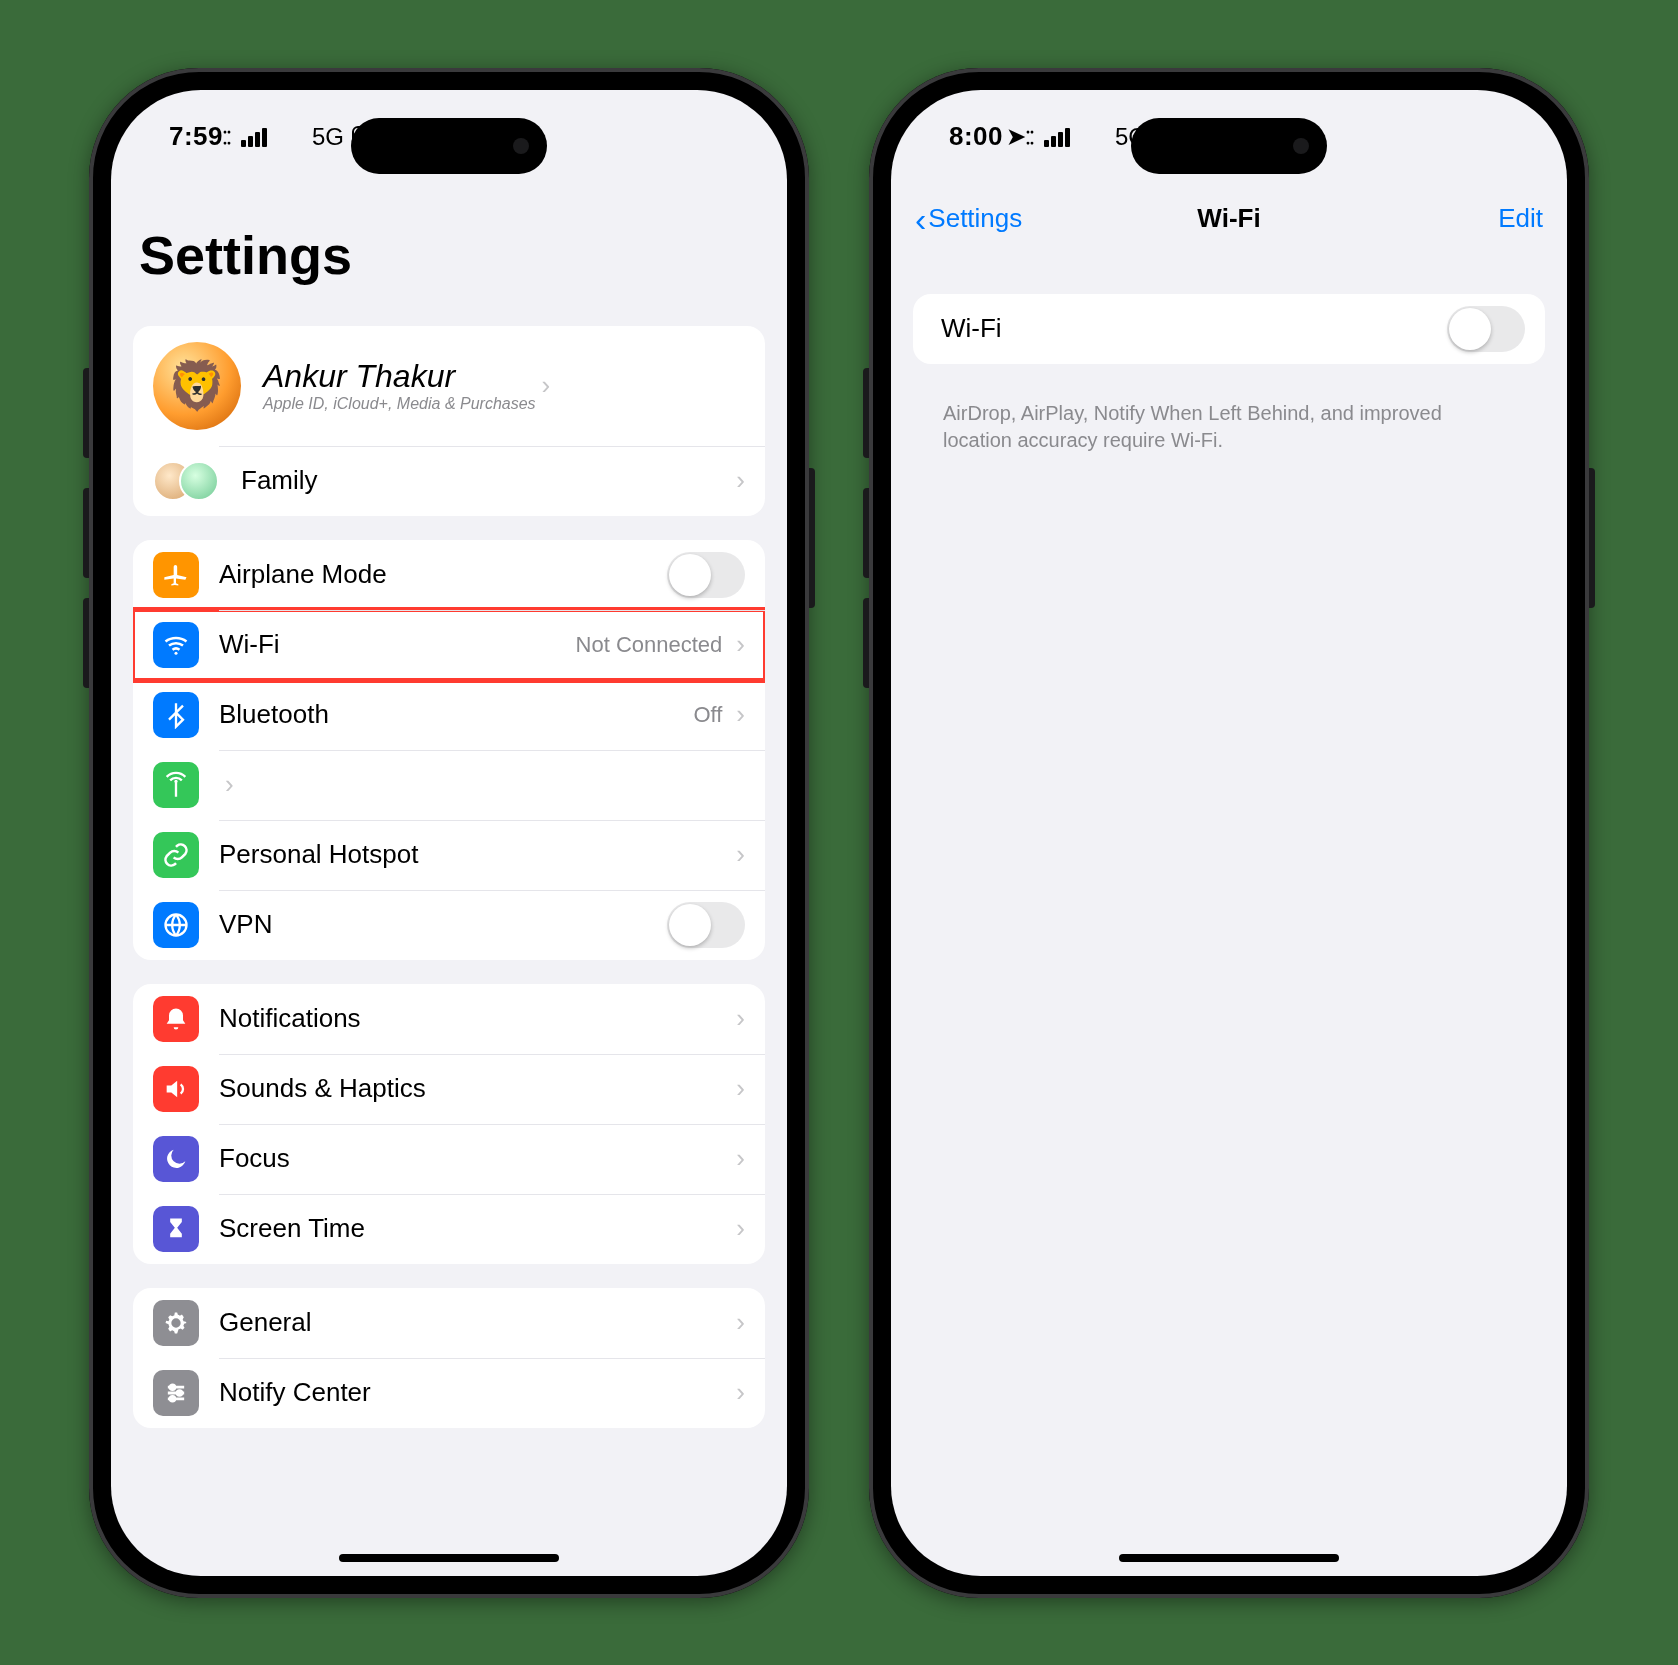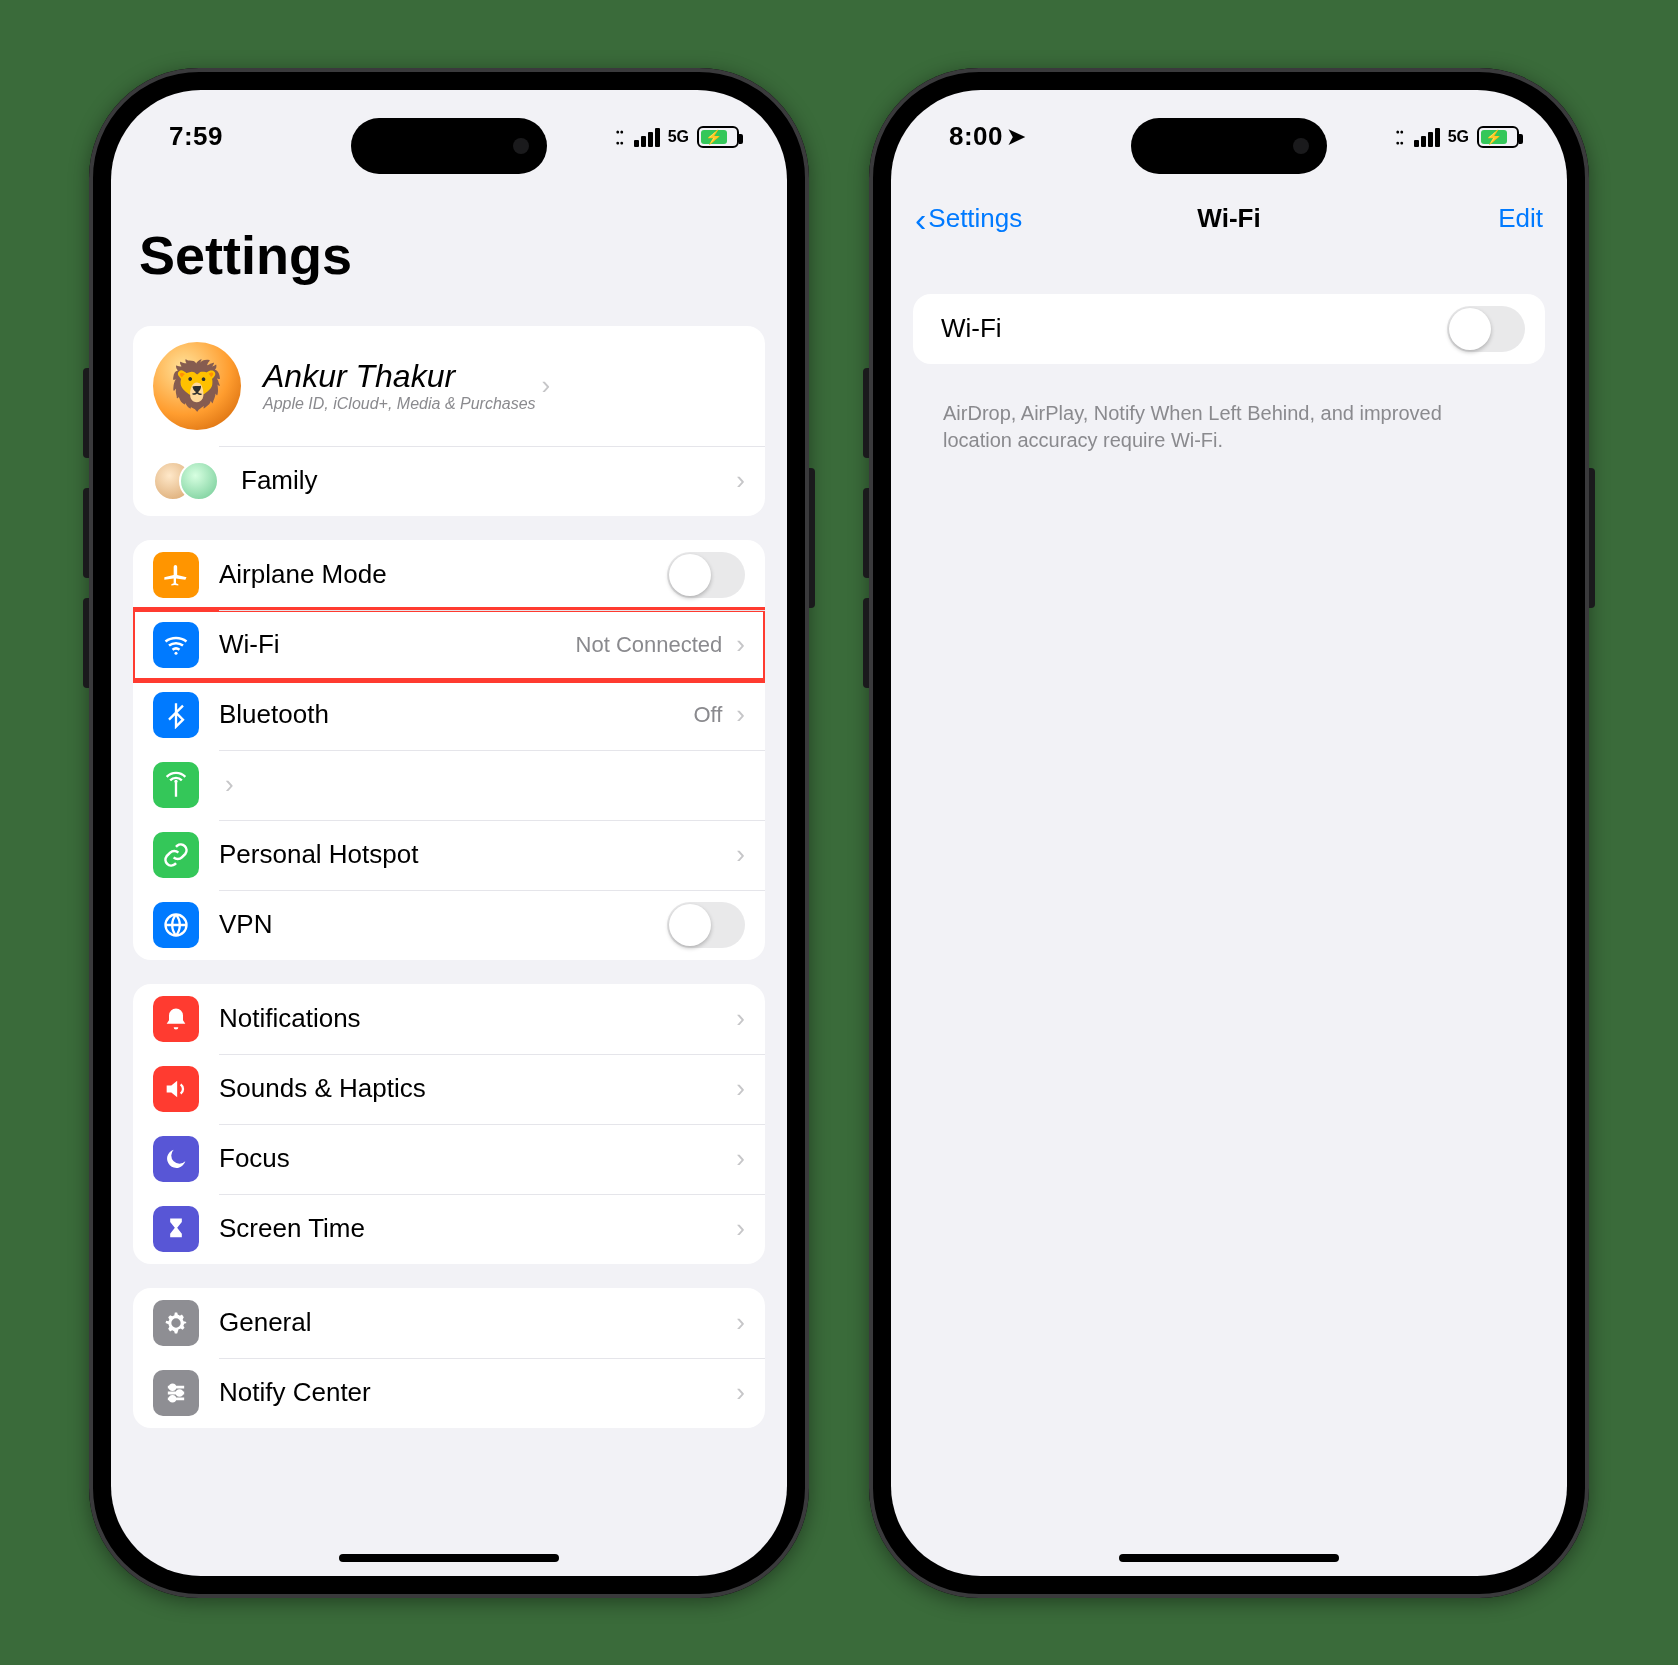--- a/index.html
+++ b/index.html
@@ -76,35 +76,34 @@
   
   .phone::before, .phone::after { content: ""; position: absolute; background:#1a1a1c; }
   .phone::before { left: -6px; top: 300px; width: 6px; height: 90px; border-radius: 4px 0 0 4px; box-shadow: 0 120px 0 #1a1a1c, 0 230px 0 #1a1a1c; }
   .phone::after  { right: -6px; top: 400px; width: 6px; height: 140px; border-radius: 0 4px 4px 0; }
 
   
   .status-bar {
     height: 94px;
     display: flex;
     align-items: center;
-    justify-content: space-between;
     padding: 0 48px 0 58px;
     position: relative;
     font-weight: 600;
   }
   .status-time { font-size: 26px; letter-spacing: 0.5px; display:flex; align-items:center; gap:4px;}
   .status-right { display: flex; align-items: center; gap: 8px; font-size: 24px; }
   .sig-bars { display:flex; align-items:flex-end; gap:2px; height:20px; }
   .sig-bars span { width:5px; background:#000; border-radius:1px; }
   .sig-bars span:nth-child(1){height:7px;}
   .sig-bars span:nth-child(2){height:11px;}
   .sig-bars span:nth-child(3){height:15px;}
   .sig-bars span:nth-child(4){height:19px;}
   .sig-dual { font-size:18px; font-weight:800; margin-right:2px;}
-  .net-label { font-size:16px; font-weight:700; }
+  .net-label { font-size:24px; font-weight:400;margin-left:37px; }
   .battery {
     width: 42px; height: 22px; border: 2px solid #000; border-radius: 6px;
     position: relative; display:flex; align-items:center; padding:2px;
   }
   .battery::after { content:""; position:absolute; right:-6px; top:6px; width:4px; height:10px; background:#000; border-radius:0 2px 2px 0;}
   .battery .fill { height:100%; width: 75%; background: var(--ios-green); border-radius:3px; display:flex; align-items:center; justify-content:center; }
   .battery .bolt { color:#000; font-size:14px; line-height:1; }
 
   
   .nav-bar {

